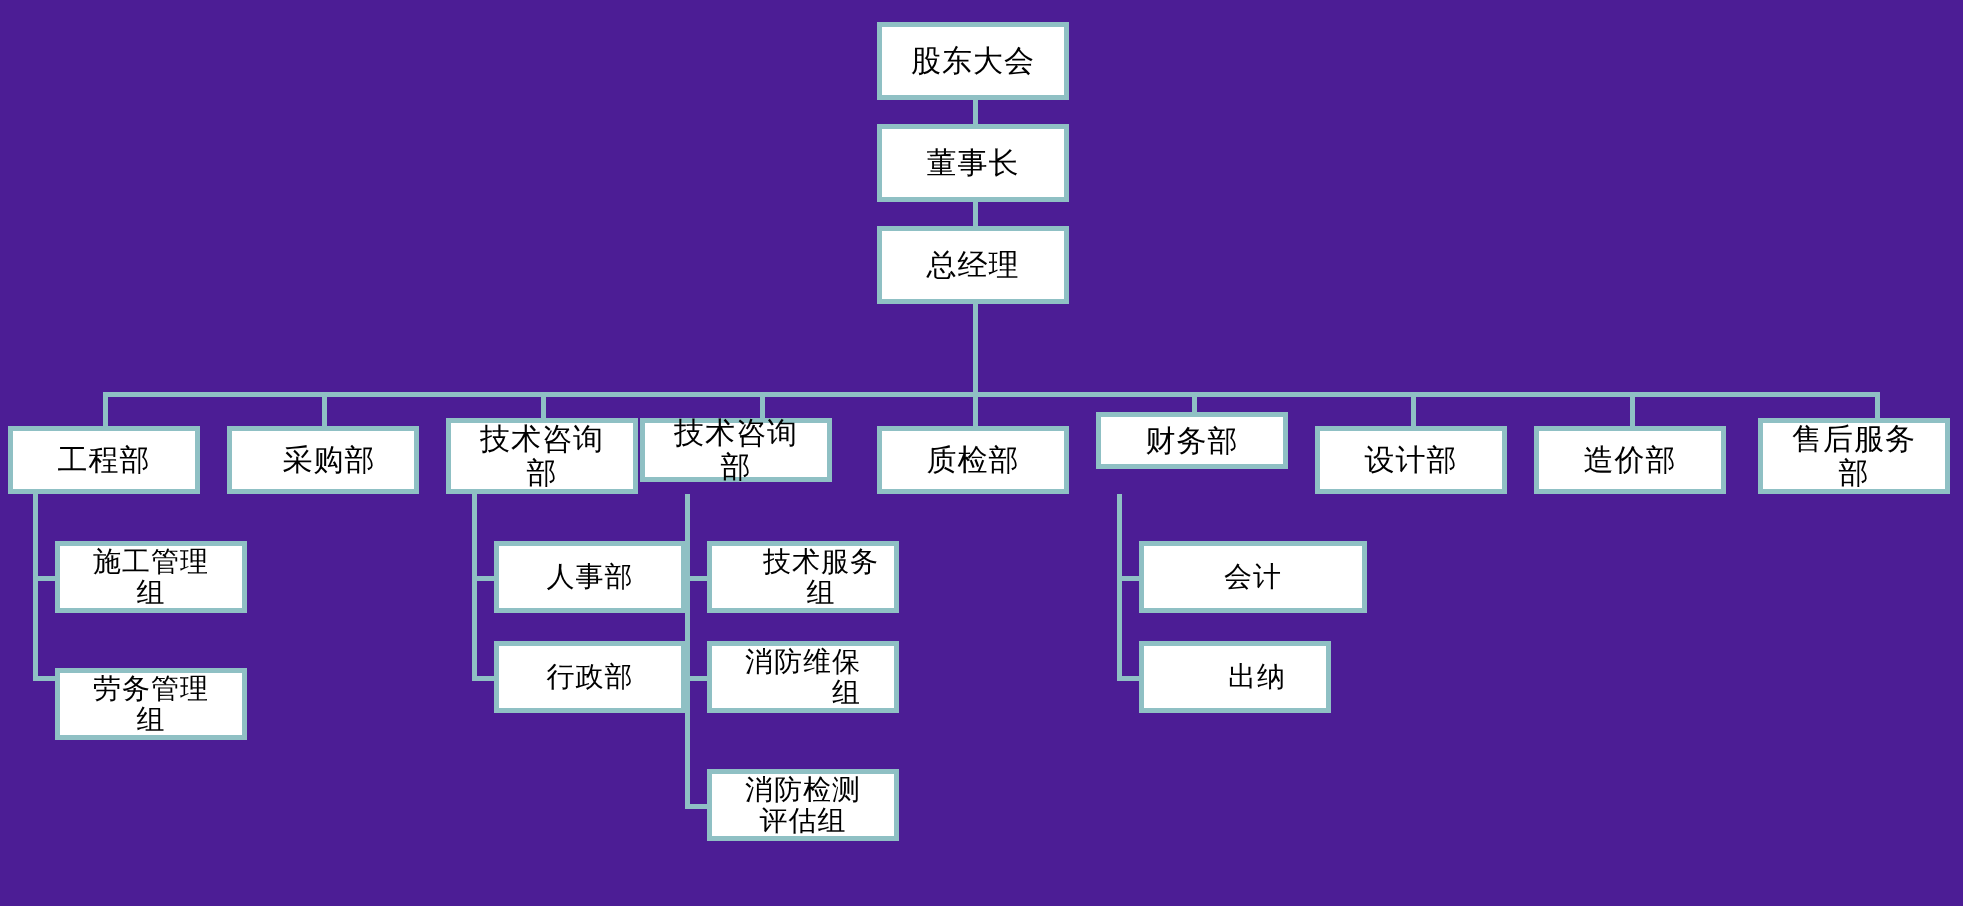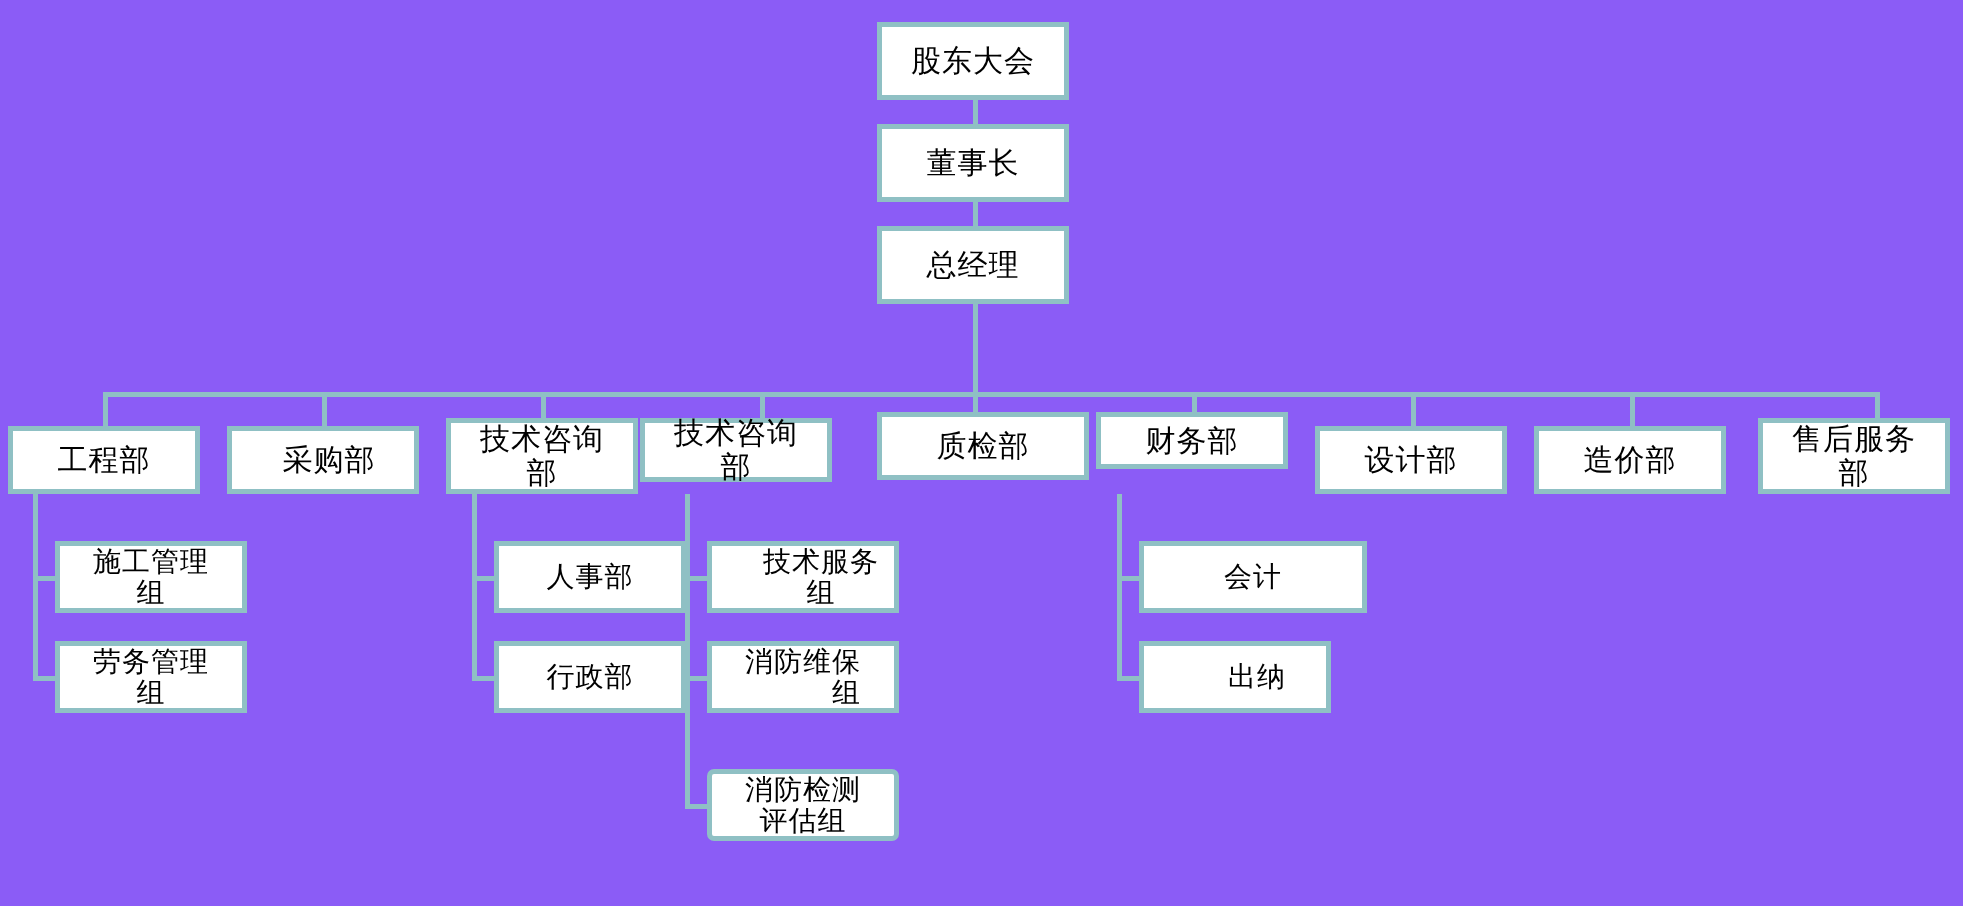--- a/index.html
+++ b/index.html
@@ -42,21 +42,21 @@
     position:absolute;
     background:#8FC0C4;
     z-index:1;
   }
   .conn.v{width:5px;}
   .conn.h{height:5px;}
 </style>
 </head>
 <body>
 
-<div id="chart" style="background: #8b5cf6; font-family: Liberation Serif, serif;">
+<div id="chart" style="background: #4c1d95; font-family: Liberation Serif, serif;">
 
   <div class="conn v" style="left: 973px; top: 98px; height: 50px; background: rgb(143, 192, 196);"></div>
 
   <div class="conn v" style="left: 973px; top: 200px; height: 50px; background: rgb(143, 192, 196);"></div>
 
   <div class="conn v" style="left: 973px; top: 302px; height: 92px; background: rgb(143, 192, 196);"></div>
 
   <div class="conn h" style="left: 103px; top: 392px; width: 1777px; background: rgb(143, 192, 196);"></div>
 
   <div class="conn v" style="left: 103px; top: 392px; height: 34px; background: rgb(143, 192, 196);"></div>
@@ -109,21 +109,21 @@
   <div class="node" style="left: 446px; top: 418px; width: 192px; height: 76px; border-color: rgb(143, 192, 196);">
     <span class="lbl">技术咨询
 部</span>
   </div>
 
   <div class="node" style="left: 640px; top: 418px; width: 192px; height: 64px; border-color: rgb(143, 192, 196);">
     <span class="lbl">技术咨询
 部</span>
   </div>
 
-  <div class="node" style="left: 877px; top: 412px; width: 212px; height: 68px; border-color: rgb(143, 192, 196);">
+  <div class="node" style="left: 877px; top: 426px; width: 192px; height: 68px; border-color: rgb(143, 192, 196);">
     <span class="lbl">质检部</span>
   </div>
 
   <div class="node" style="left: 1096px; top: 412px; width: 192px; height: 57px; border-color: rgb(143, 192, 196);">
     <span class="lbl">财务部</span>
   </div>
 
   <div class="node" style="left: 1315px; top: 426px; width: 192px; height: 68px; border-color: rgb(143, 192, 196);">
     <span class="lbl">设计部</span>
   </div>
@@ -135,21 +135,21 @@
   <div class="node" style="left: 1758px; top: 418px; width: 192px; height: 76px; border-color: rgb(143, 192, 196);">
     <span class="lbl">售后服务
 部</span>
   </div>
 
   <div class="node sub" style="left: 55px; top: 541px; width: 192px; height: 72px; border-color: rgb(143, 192, 196);">
     <span class="lbl">施工管理
 组</span>
   </div>
 
-  <div class="node sub" style="left: 55px; top: 641px; width: 192px; height: 72px; border-color: rgb(143, 192, 196);">
+  <div class="node sub" style="left: 55px; top: 668px; width: 192px; height: 72px; border-color: rgb(143, 192, 196);">
     <span class="lbl">劳务管理
 组</span>
   </div>
 
   <div class="node sub" style="left: 494px; top: 541px; width: 192px; height: 72px; border-color: rgb(143, 192, 196);">
     <span class="lbl">人事部</span>
   </div>
 
   <div class="node sub" style="left: 494px; top: 641px; width: 192px; height: 72px; border-color: rgb(143, 192, 196);">
     <span class="lbl">行政部</span>
@@ -158,21 +158,21 @@
   <div class="node sub" style="left: 707px; top: 541px; width: 192px; height: 72px; border-color: rgb(143, 192, 196); padding-left: 36px;">
     <span class="lbl">技术服务
 组</span>
   </div>
 
   <div class="node sub" style="left: 707px; top: 641px; width: 192px; height: 72px; border-color: rgb(143, 192, 196); text-align: right;">
     <span class="lbl">消防维保
 组</span>
   </div>
 
-  <div class="node sub" style="left: 707px; top: 769px; width: 192px; height: 72px; border-color: rgb(143, 192, 196); border-radius: 7px;">
+  <div class="node sub" style="left: 707px; top: 769px; width: 192px; height: 72px; border-color: rgb(143, 192, 196);">
     <span class="lbl">消防检测
 评估组</span>
   </div>
 
   <div class="node sub" style="left: 1139px; top: 541px; width: 228px; height: 72px; border-color: rgb(143, 192, 196); align-items: center;">
     <span class="lbl">会计</span>
   </div>
 
   <div class="node sub" style="left: 1139px; top: 641px; width: 192px; height: 72px; border-color: rgb(143, 192, 196); padding-left: 44px;">
     <span class="lbl">出纳</span>

